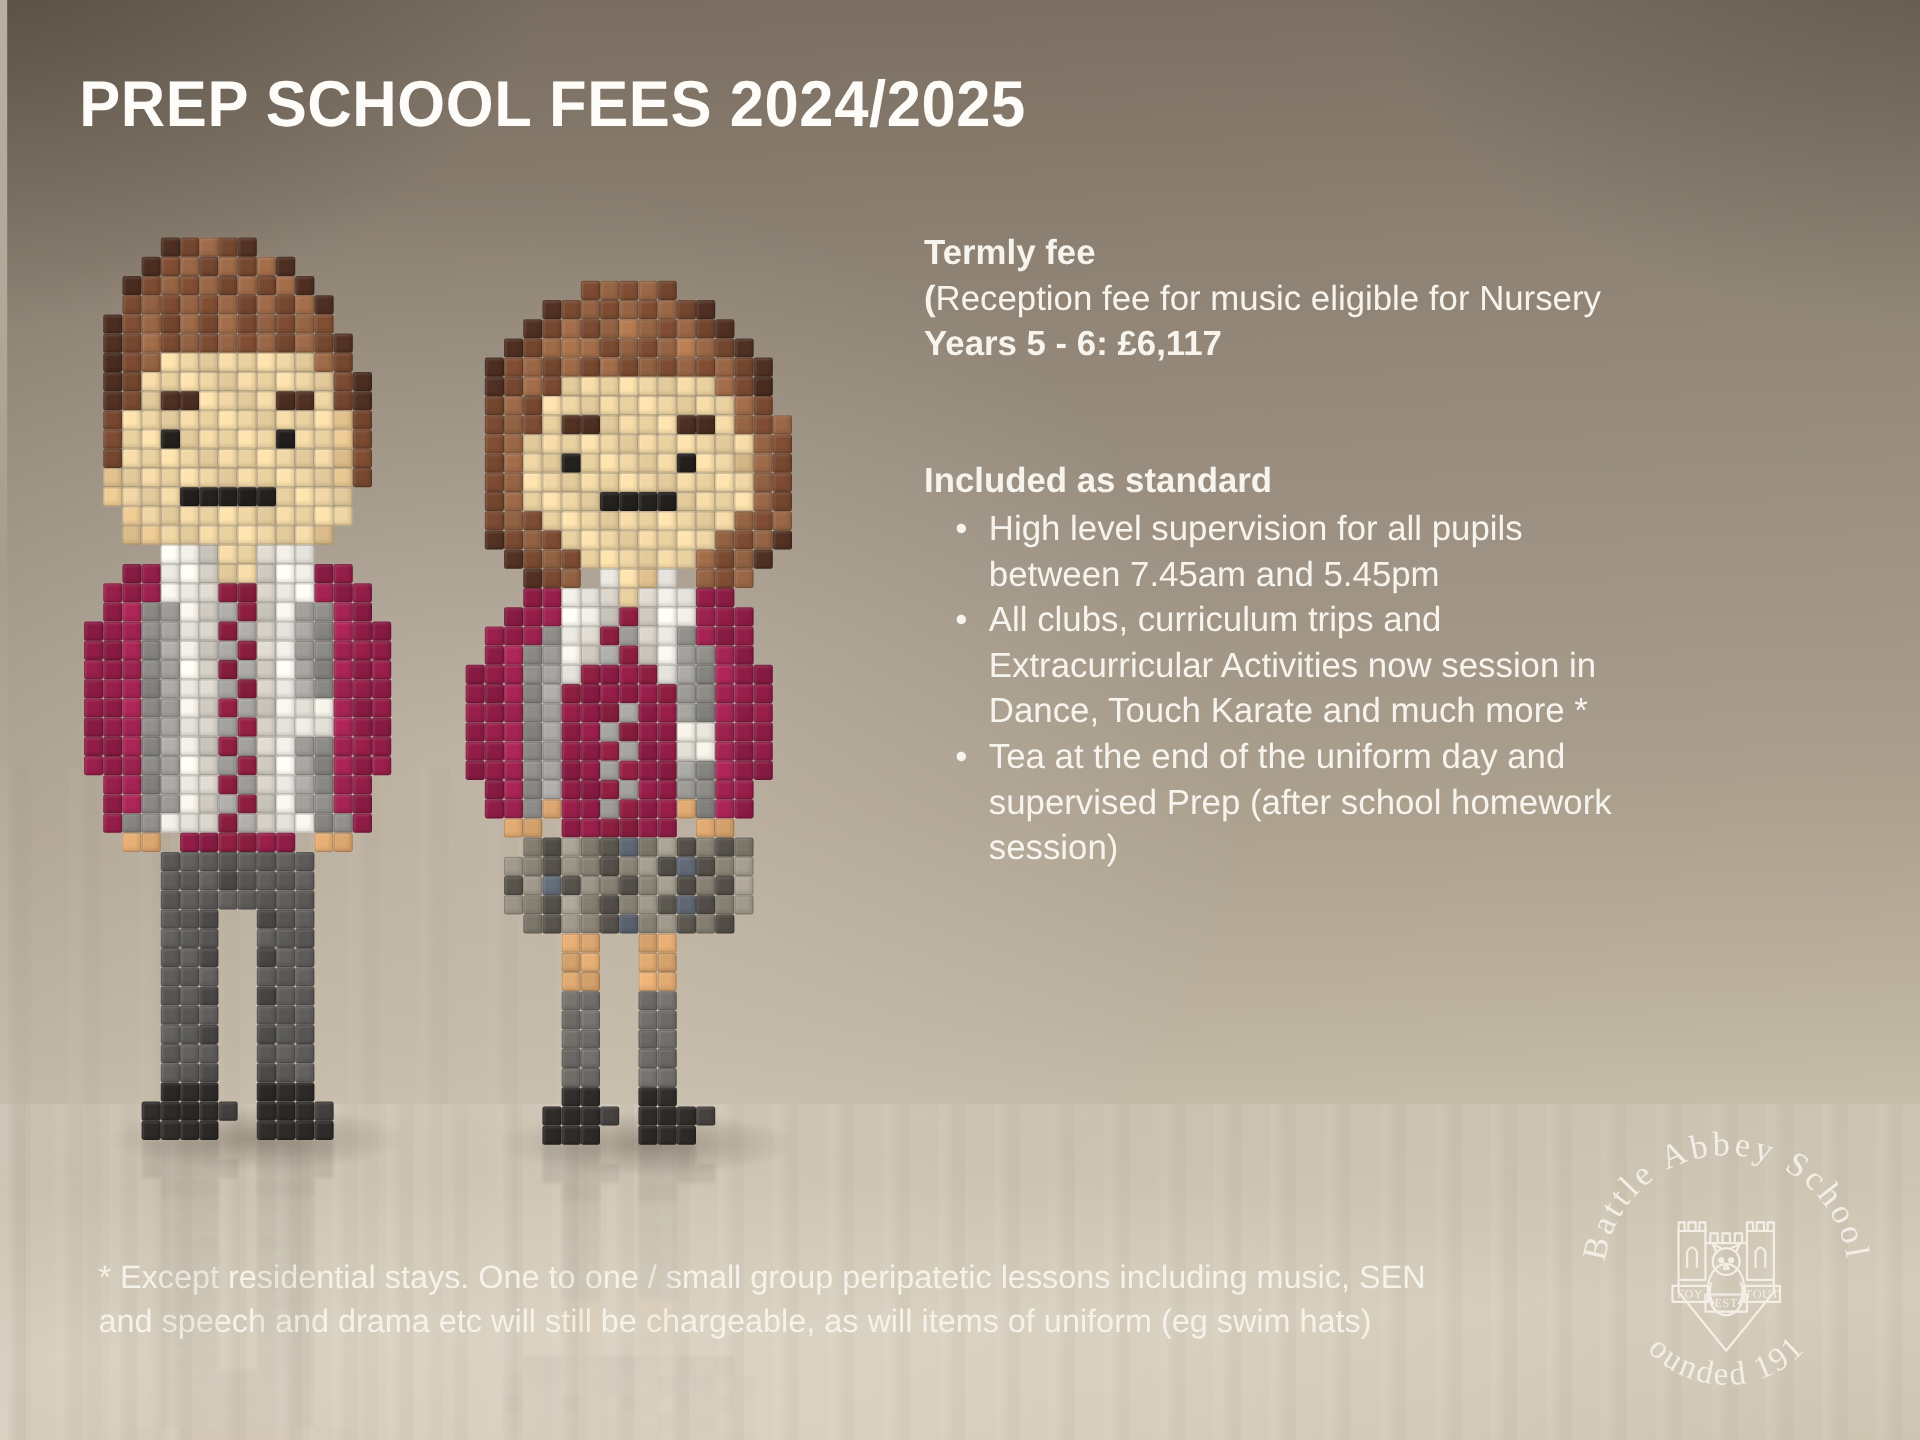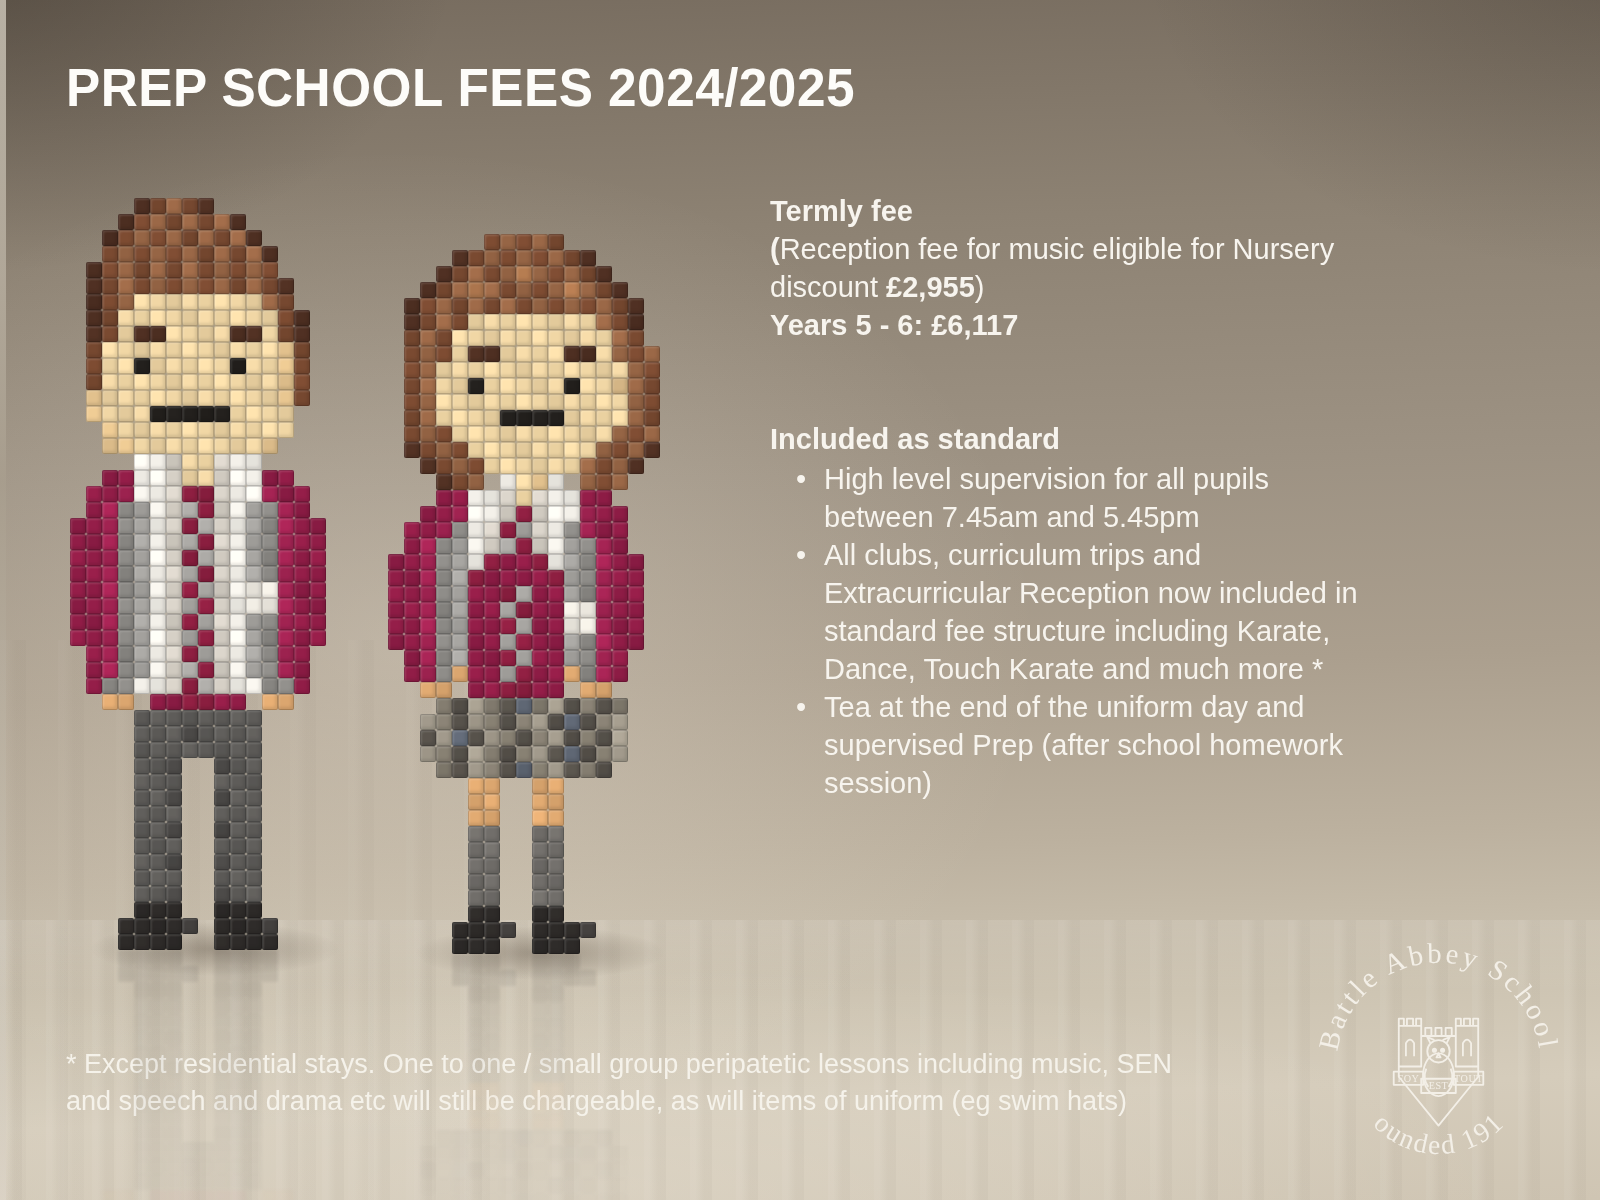--- a/index.html
+++ b/index.html
@@ -28,21 +28,21 @@
     color:#fdfcf9;letter-spacing:.5px;transform:scaleX(.95);transform-origin:left top;white-space:nowrap;}
   .right-col{position:absolute;left:770px;top:192px;width:700px;color:#f7f4ee;font-size:29px;line-height:38px;}
   .right-col .b{font-weight:700;}
   .fee-line{white-space:nowrap;}
   .included{margin-top:76px;}
   .bullets{margin-top:2px;}
   .bullet{display:flex;}
   .bullet .marker{width:54px;box-sizing:border-box;padding-left:26px;flex:none;}
   .bline{display:block;white-space:nowrap;}
   .footnote{position:absolute;left:66px;top:1046px;color:#f5f2ea;font-size:27px;line-height:37px;}
-  .footnote div{white-space:nowrap;}
+  .footnote div{white-space:nowrap;margin-left:16px;}
 
   
   .figure{position:absolute;z-index:3;}
   .figure.reflect{z-index:2;opacity:.15;filter:blur(1.5px);
     -webkit-mask-image:linear-gradient(180deg, rgba(0,0,0,0) 52%, rgba(0,0,0,.7) 97%);
     mask-image:linear-gradient(180deg, rgba(0,0,0,0) 52%, rgba(0,0,0,.7) 97%);}
   .brick{position:absolute;box-sizing:border-box;border-radius:2px;
     box-shadow:inset 0 0 0 1px rgba(0,0,0,.16), inset -3px -3px 3px rgba(0,0,0,.10), inset 2px 2px 2px rgba(255,255,255,.12);}
   .floor-shadow{position:absolute;z-index:1;height:54px;border-radius:50%;
     background:radial-gradient(closest-side, rgba(66,54,42,.34), rgba(66,54,42,0));}
@@ -1335,39 +1335,37 @@
         <div class="brick" style="left: 160px; top: 704px; width: 16px; height: 16px; background: rgb(46, 43, 41); filter: brightness(1.03);"></div>
         <div class="brick" style="left: 176px; top: 704px; width: 16px; height: 16px; background: rgb(46, 43, 41); filter: brightness(0.97);"></div>
       </div>
     </div>
 
   <div class="title">PREP SCHOOL FEES 2024/2025</div>
 
   <div class="right-col">
     <div class="fee-line b">Termly fee</div>
     <div class="fee-line"><span class="b">(</span><span>Reception fee for music eligible for Nursery</span></div>
-    <div class="fee-line"><span>discount </span><span class="b">£2,955</span><span>)</span></div>
     <div class="fee-line b">Years 5 - 6: £6,117</div>
 
     <div class="included">
       <div class="b">Included as standard</div>
       <div class="bullets">
         <div class="bullet">
           <span class="marker">•</span>
           <span class="btext">
             <span class="bline">High level supervision for all pupils</span>
             <span class="bline">between 7.45am and 5.45pm</span>
           </span>
         </div>
         <div class="bullet">
           <span class="marker">•</span>
           <span class="btext">
             <span class="bline">All clubs, curriculum trips and</span>
-            <span class="bline">Extracurricular Reception now included in</span>
-            <span class="bline">standard fee structure including Karate,</span>
+            <span class="bline">Extracurricular Activities now session in</span>
             <span class="bline">Dance, Touch Karate and much more *</span>
           </span>
         </div>
         <div class="bullet">
           <span class="marker">•</span>
           <span class="btext">
             <span class="bline">Tea at the end of the uniform day and</span>
             <span class="bline">supervised Prep (after school homework</span>
             <span class="bline">session)</span>
           </span>

